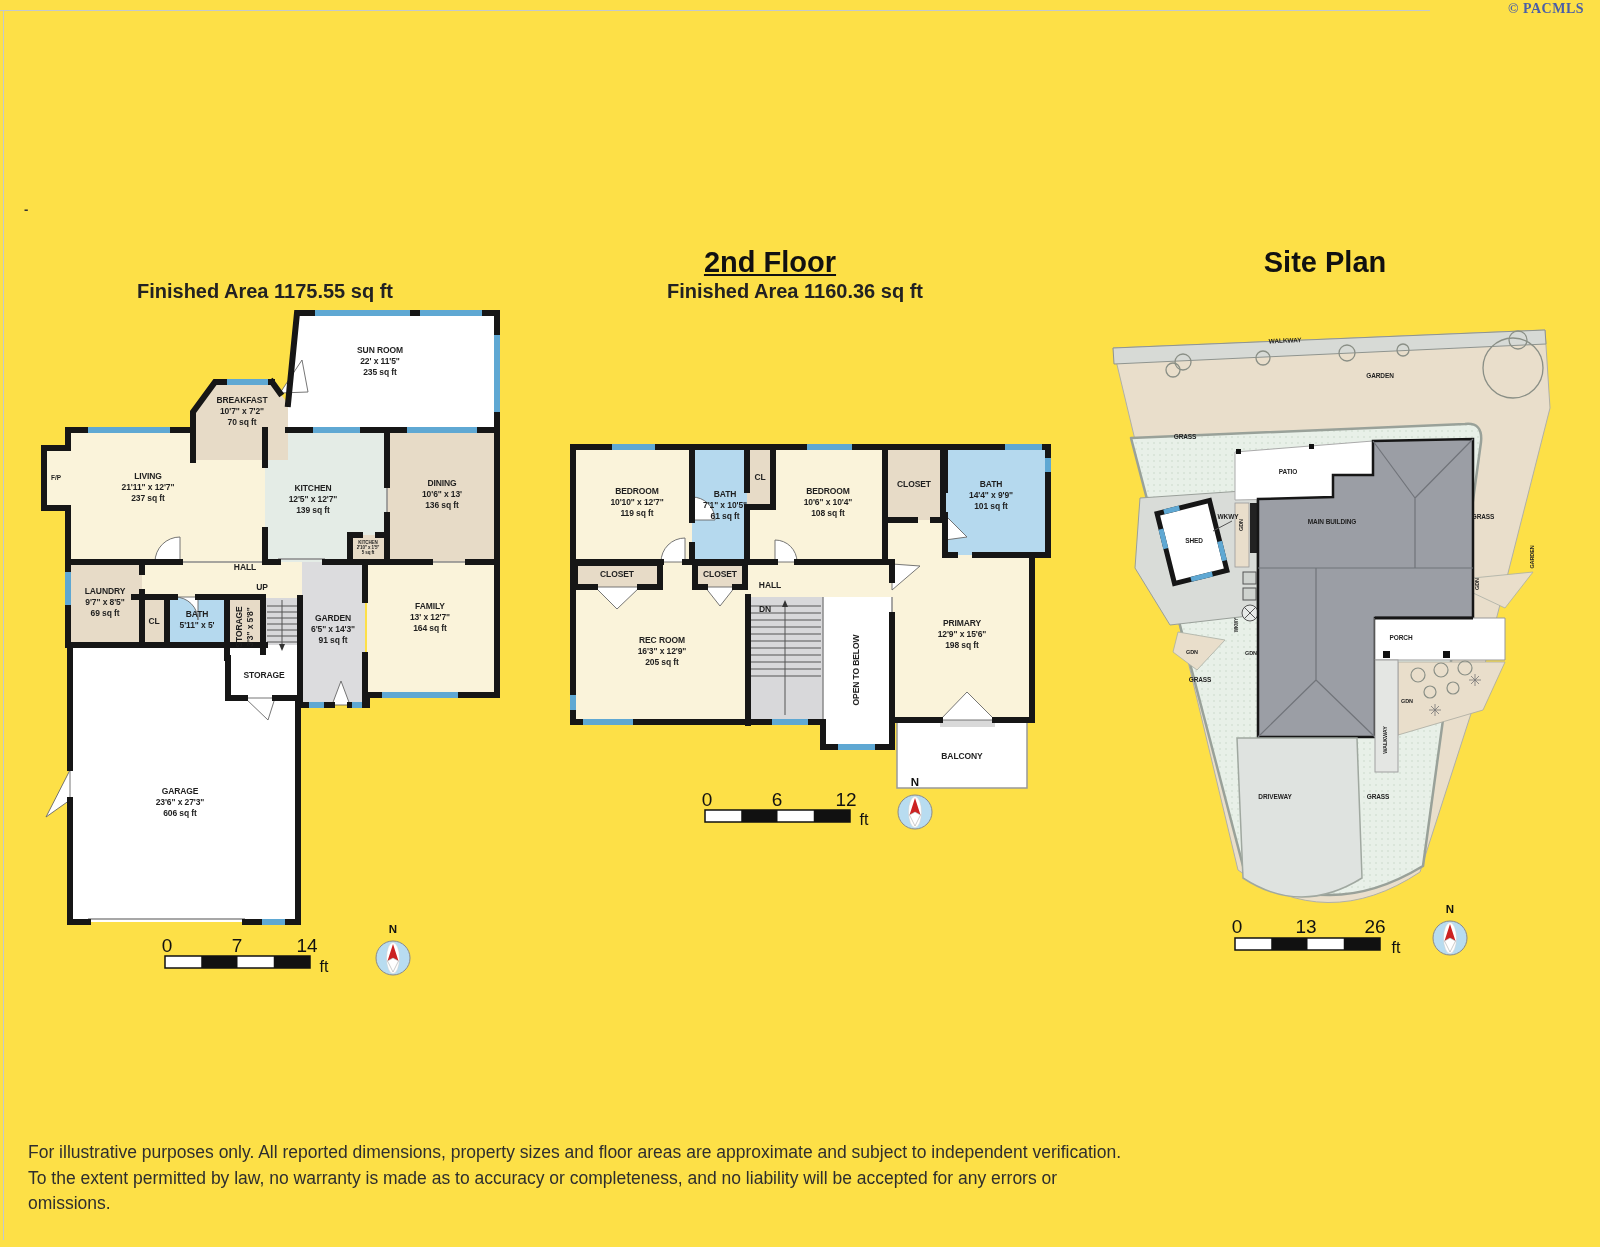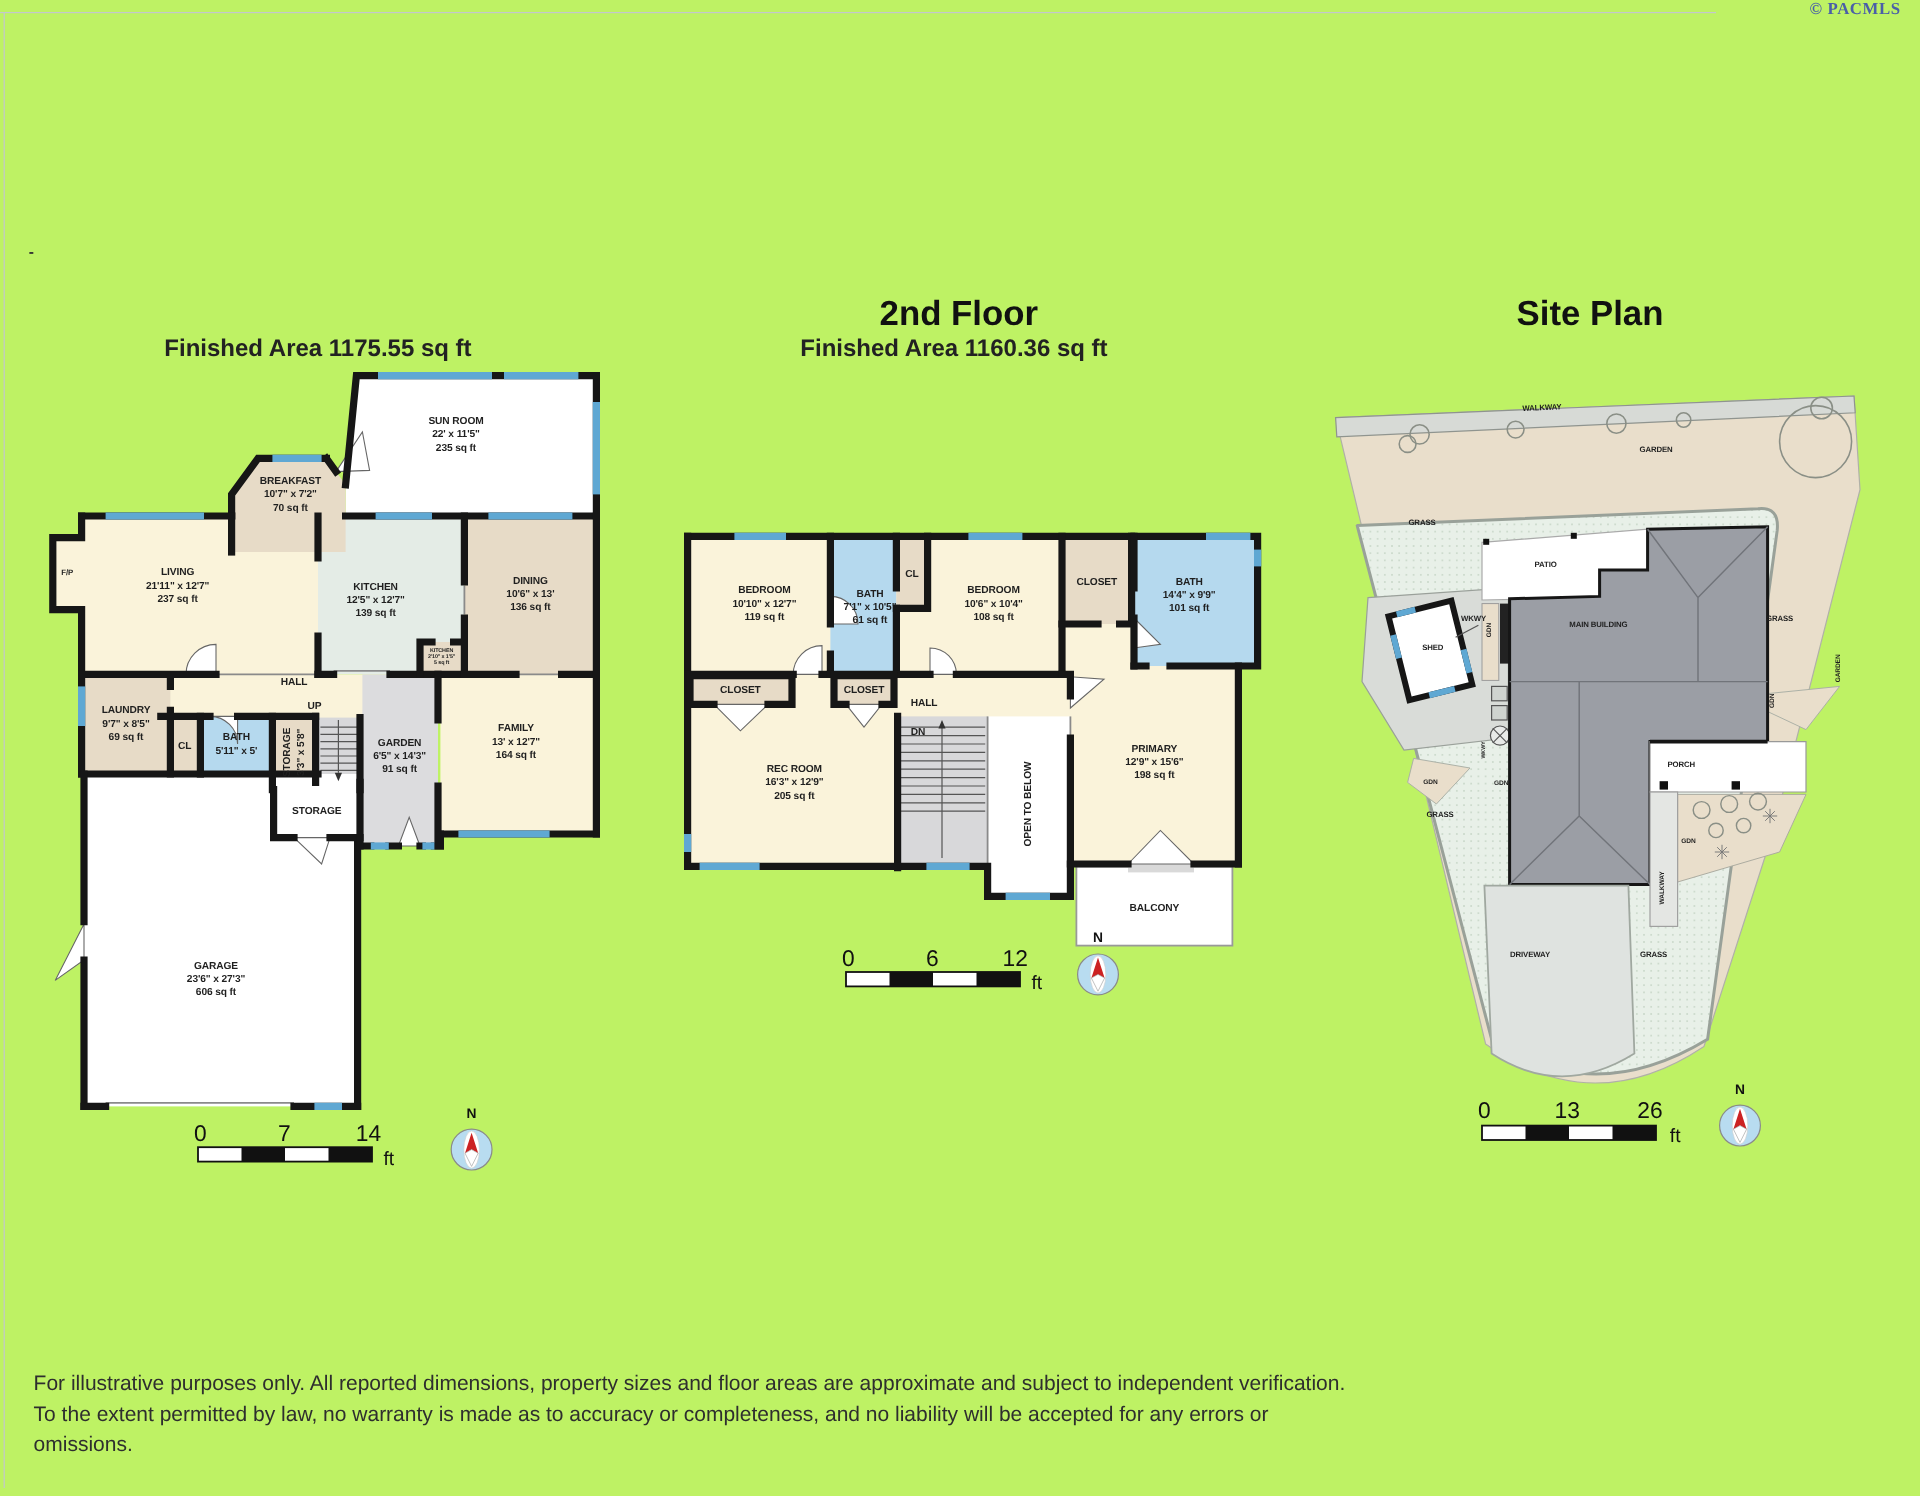--- a/index.html
+++ b/index.html
@@ -1,16 +1,16 @@
 <!DOCTYPE html>
 <html><head>
 <meta charset="utf-8">
 <style>
   html,body{margin:0;padding:0;background:#fff;}
-  .page{position:relative;width:1600px;height:1247px;background:#bef264;overflow:hidden;
+  .page{position:relative;width:1600px;height:1247px;background:#fde047;overflow:hidden;
         font-family:"Liberation Sans", sans-serif;color:#1a1a1a;}
   .topline{position:absolute;left:0;top:10px;width:1430px;border-top:1px solid #c3c8cd;}
   .leftline{position:absolute;left:3px;top:10px;height:1230px;border-left:1px solid #c3c8cd;}
   .watermark{position:absolute;right:16px;top:1px;font-family:"Liberation Serif",serif;
              font-weight:bold;font-size:14px;color:#4a5fa8;letter-spacing:.5px;}
   .dash{position:absolute;left:24px;top:202px;font-weight:bold;font-size:13px;color:#333;}
   .ptitle{position:absolute;text-align:center;font-weight:700;font-size:29px;color:#111;}
   .psub{position:absolute;text-align:center;font-weight:700;font-size:20px;color:#222;}
   .plan{position:absolute;}
   .plan svg{position:absolute;left:0;top:0;}
@@ -33,21 +33,21 @@
 <body>
 
 <div class="page">
 
   <div class="topline"></div>
   <div class="leftline"></div>
   <div class="watermark">© PACMLS</div>
   <div class="dash">-</div>
 
   <div class="psub" style="left:65px;top:280px;width:400px;">Finished Area 1175.55 sq ft</div>
-  <div class="ptitle" style="left:599px;top:246px;width:400px;">2nd Floor</div>
+  <div class="ptitle" style="left:570px;top:246px;width:400px;text-decoration:underline;">2nd Floor</div>
   <div class="psub" style="left:595px;top:280px;width:400px;">Finished Area 1160.36 sq ft</div>
   <div class="ptitle" style="left:1125px;top:246px;width:400px;">Site Plan</div>
 
   <div class="plan" id="plan-main" style="left:30px;top:300px;width:480px;height:690px;">
     <svg viewBox="0 0 480 690" width="480" height="690">
 
       <polygon points="258,104 267,13 467,13 467,130 258,130" fill="#ffffff"></polygon>
       <rect x="38" y="130" width="197" height="132" fill="#faf3da"></rect>
       <rect x="14" y="148" width="26" height="60" fill="#faf3da"></rect>
       <rect x="235" y="130" width="122" height="132" fill="#e4ece6"></rect>
@@ -203,21 +203,21 @@
       <div>GARDEN</div>
       <div>6'5" x 14'3"</div>
       <div>91 sq ft</div>
     </div>
     <div class="lbl" style="left:400px;top:318px;">
       <div>FAMILY</div>
       <div>13' x 12'7"</div>
       <div>164 sq ft</div>
     </div>
     <div class="lbl" style="left:234px;top:376px;">STORAGE</div>
-    <div class="lbl" style="left:150px;top:516px;">
+    <div class="lbl" style="left:150px;top:503px;">
       <div>GARAGE</div>
       <div>23'6" x 27'3"</div>
       <div>606 sq ft</div>
     </div>
     <div class="lbl sm" style="left:26px;top:178px;">F/P</div>
 
     <div class="num" style="left:137px;top:646px;">0</div>
     <div class="num" style="left:207px;top:646px;">7</div>
     <div class="num" style="left:277px;top:646px;">14</div>
     <div class="unit" style="left:294px;top:667px;">ft</div>

